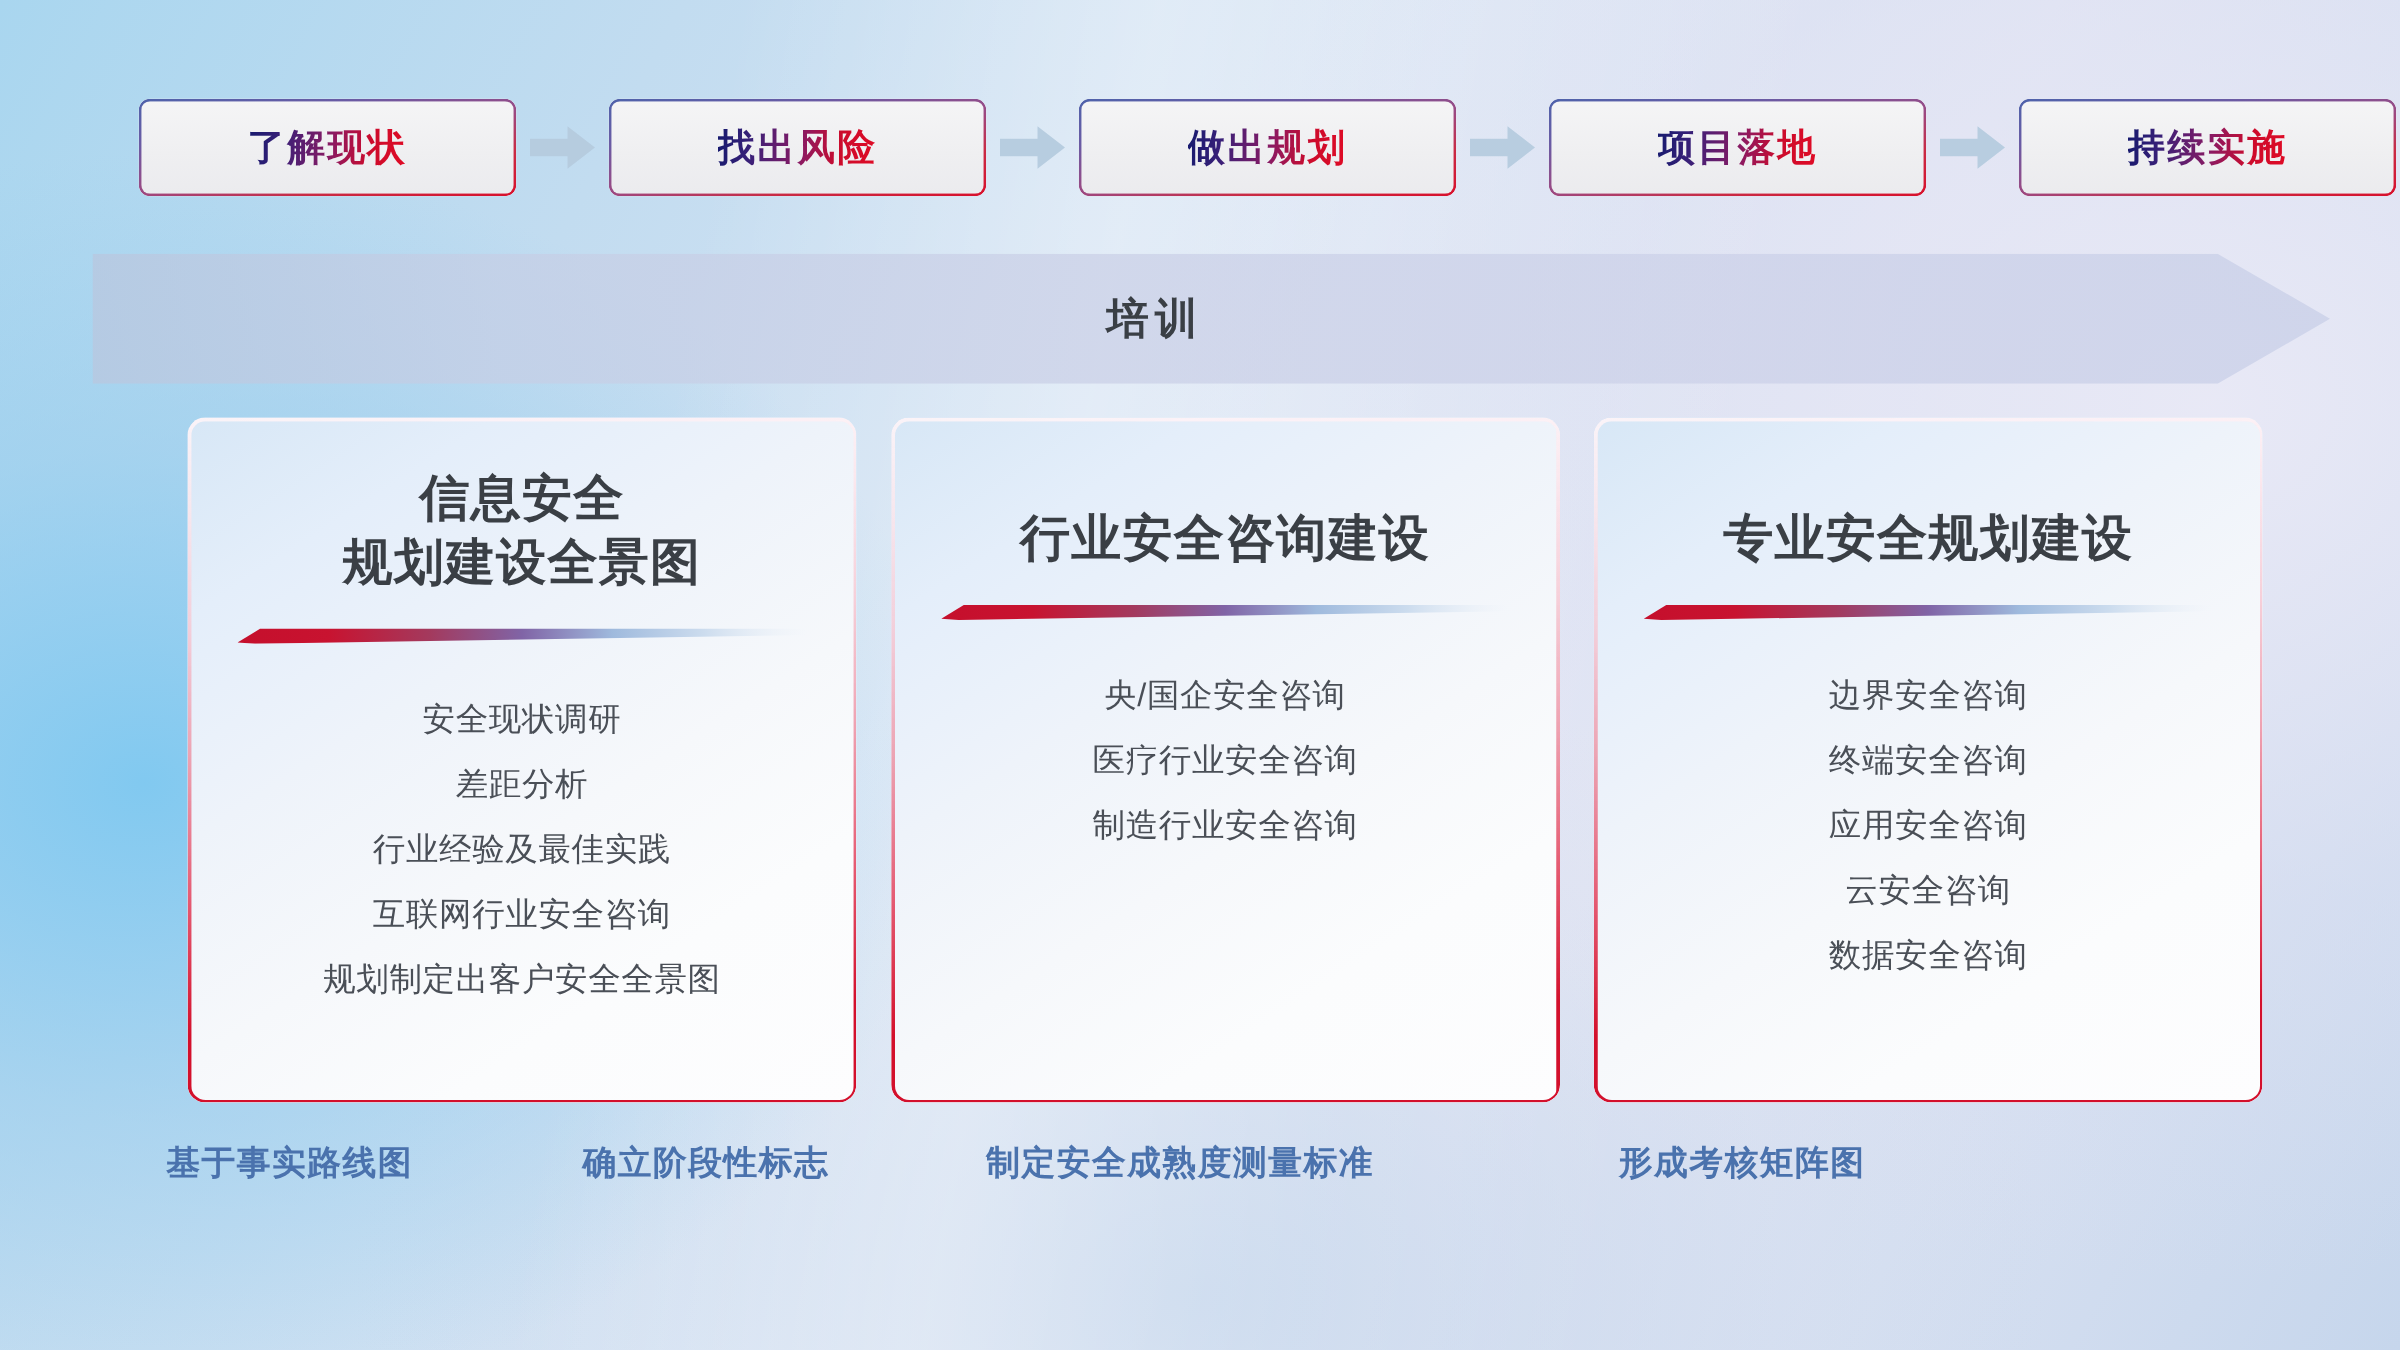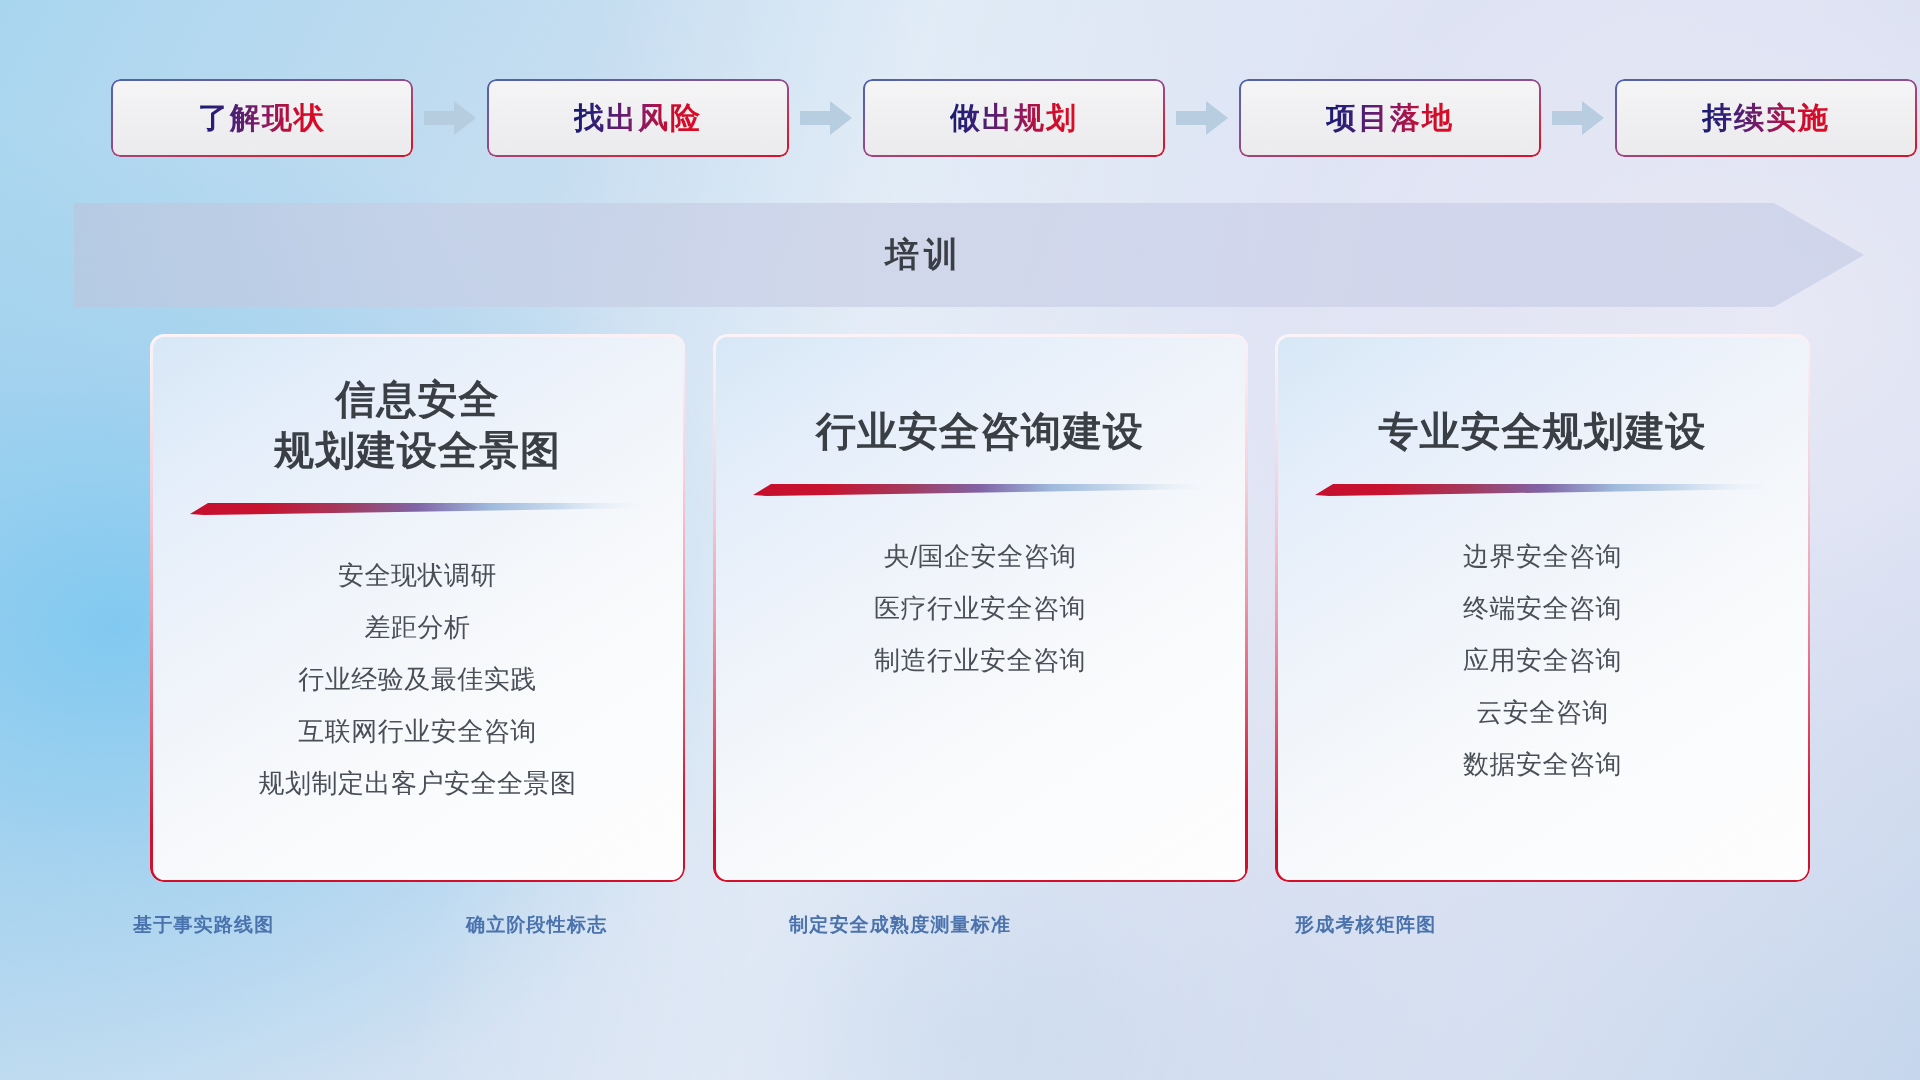--- a/index.html
+++ b/index.html
@@ -201,21 +201,21 @@
   #caption-row {
     position: absolute;
     left: 0;
     top: 912px;
     width: 1920px;
     height: 56px;
   }
   .caption {
     position: absolute;
     top: 0;
-    font-size: 19px;
+    font-size: 27px;
     font-weight: 700;
     color: #4a72ad;
     letter-spacing: 1.2px;
     white-space: nowrap;
   }
 </style>
 </head>
 <body>
 
 <div id="bg-layer"></div>

